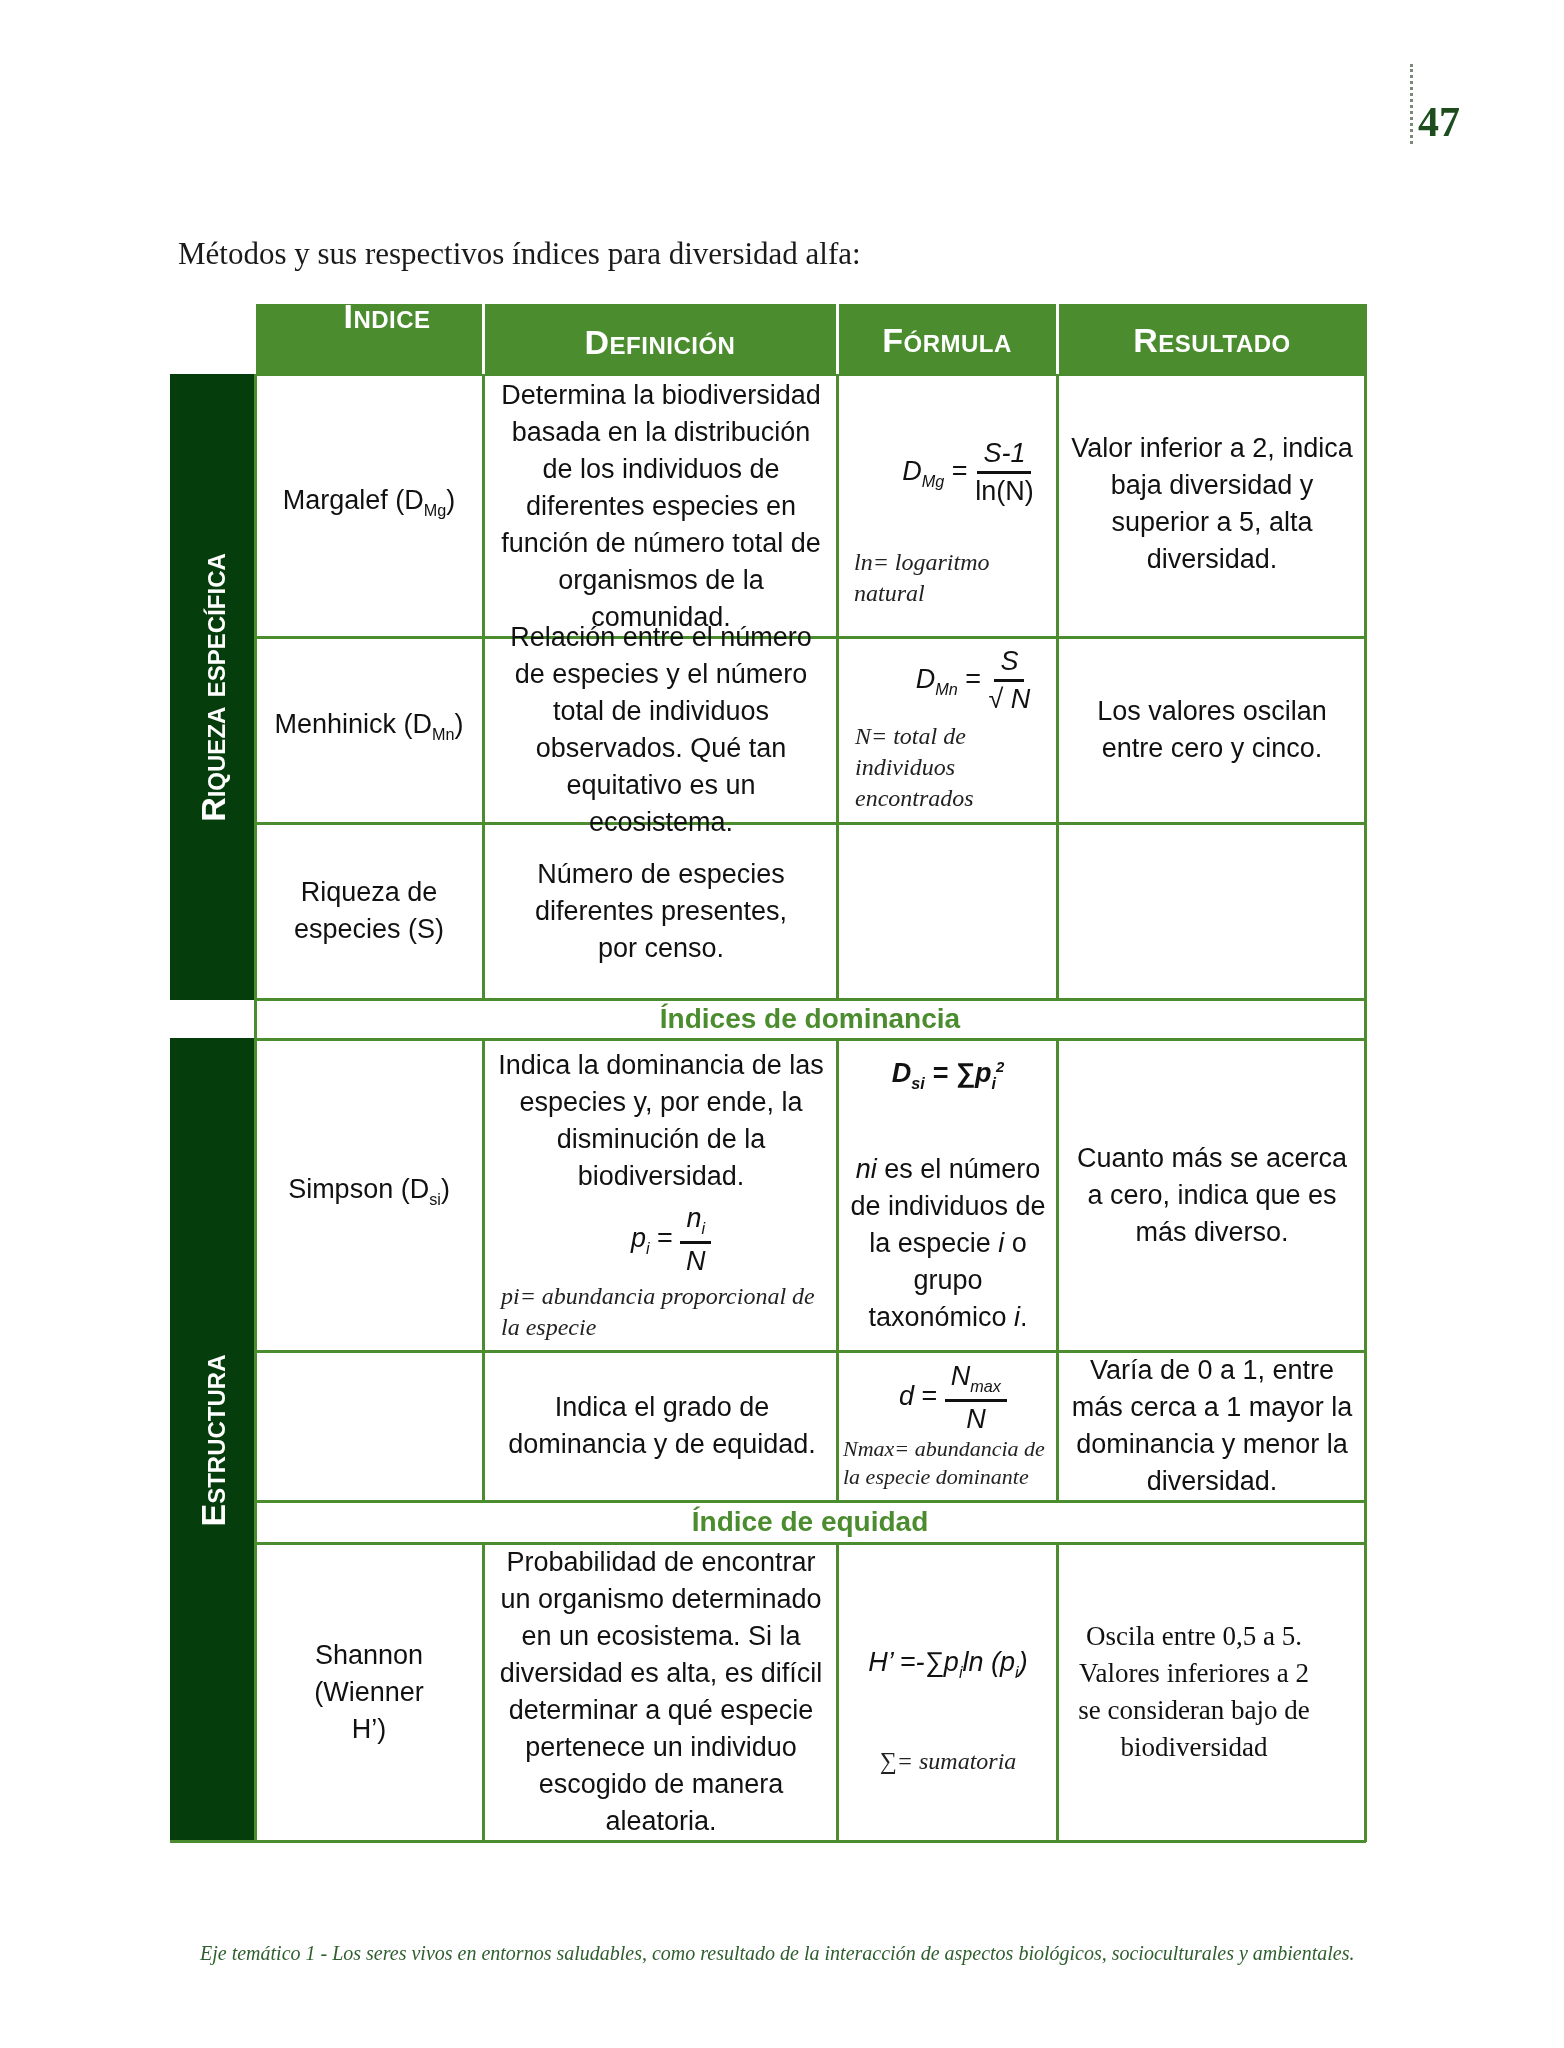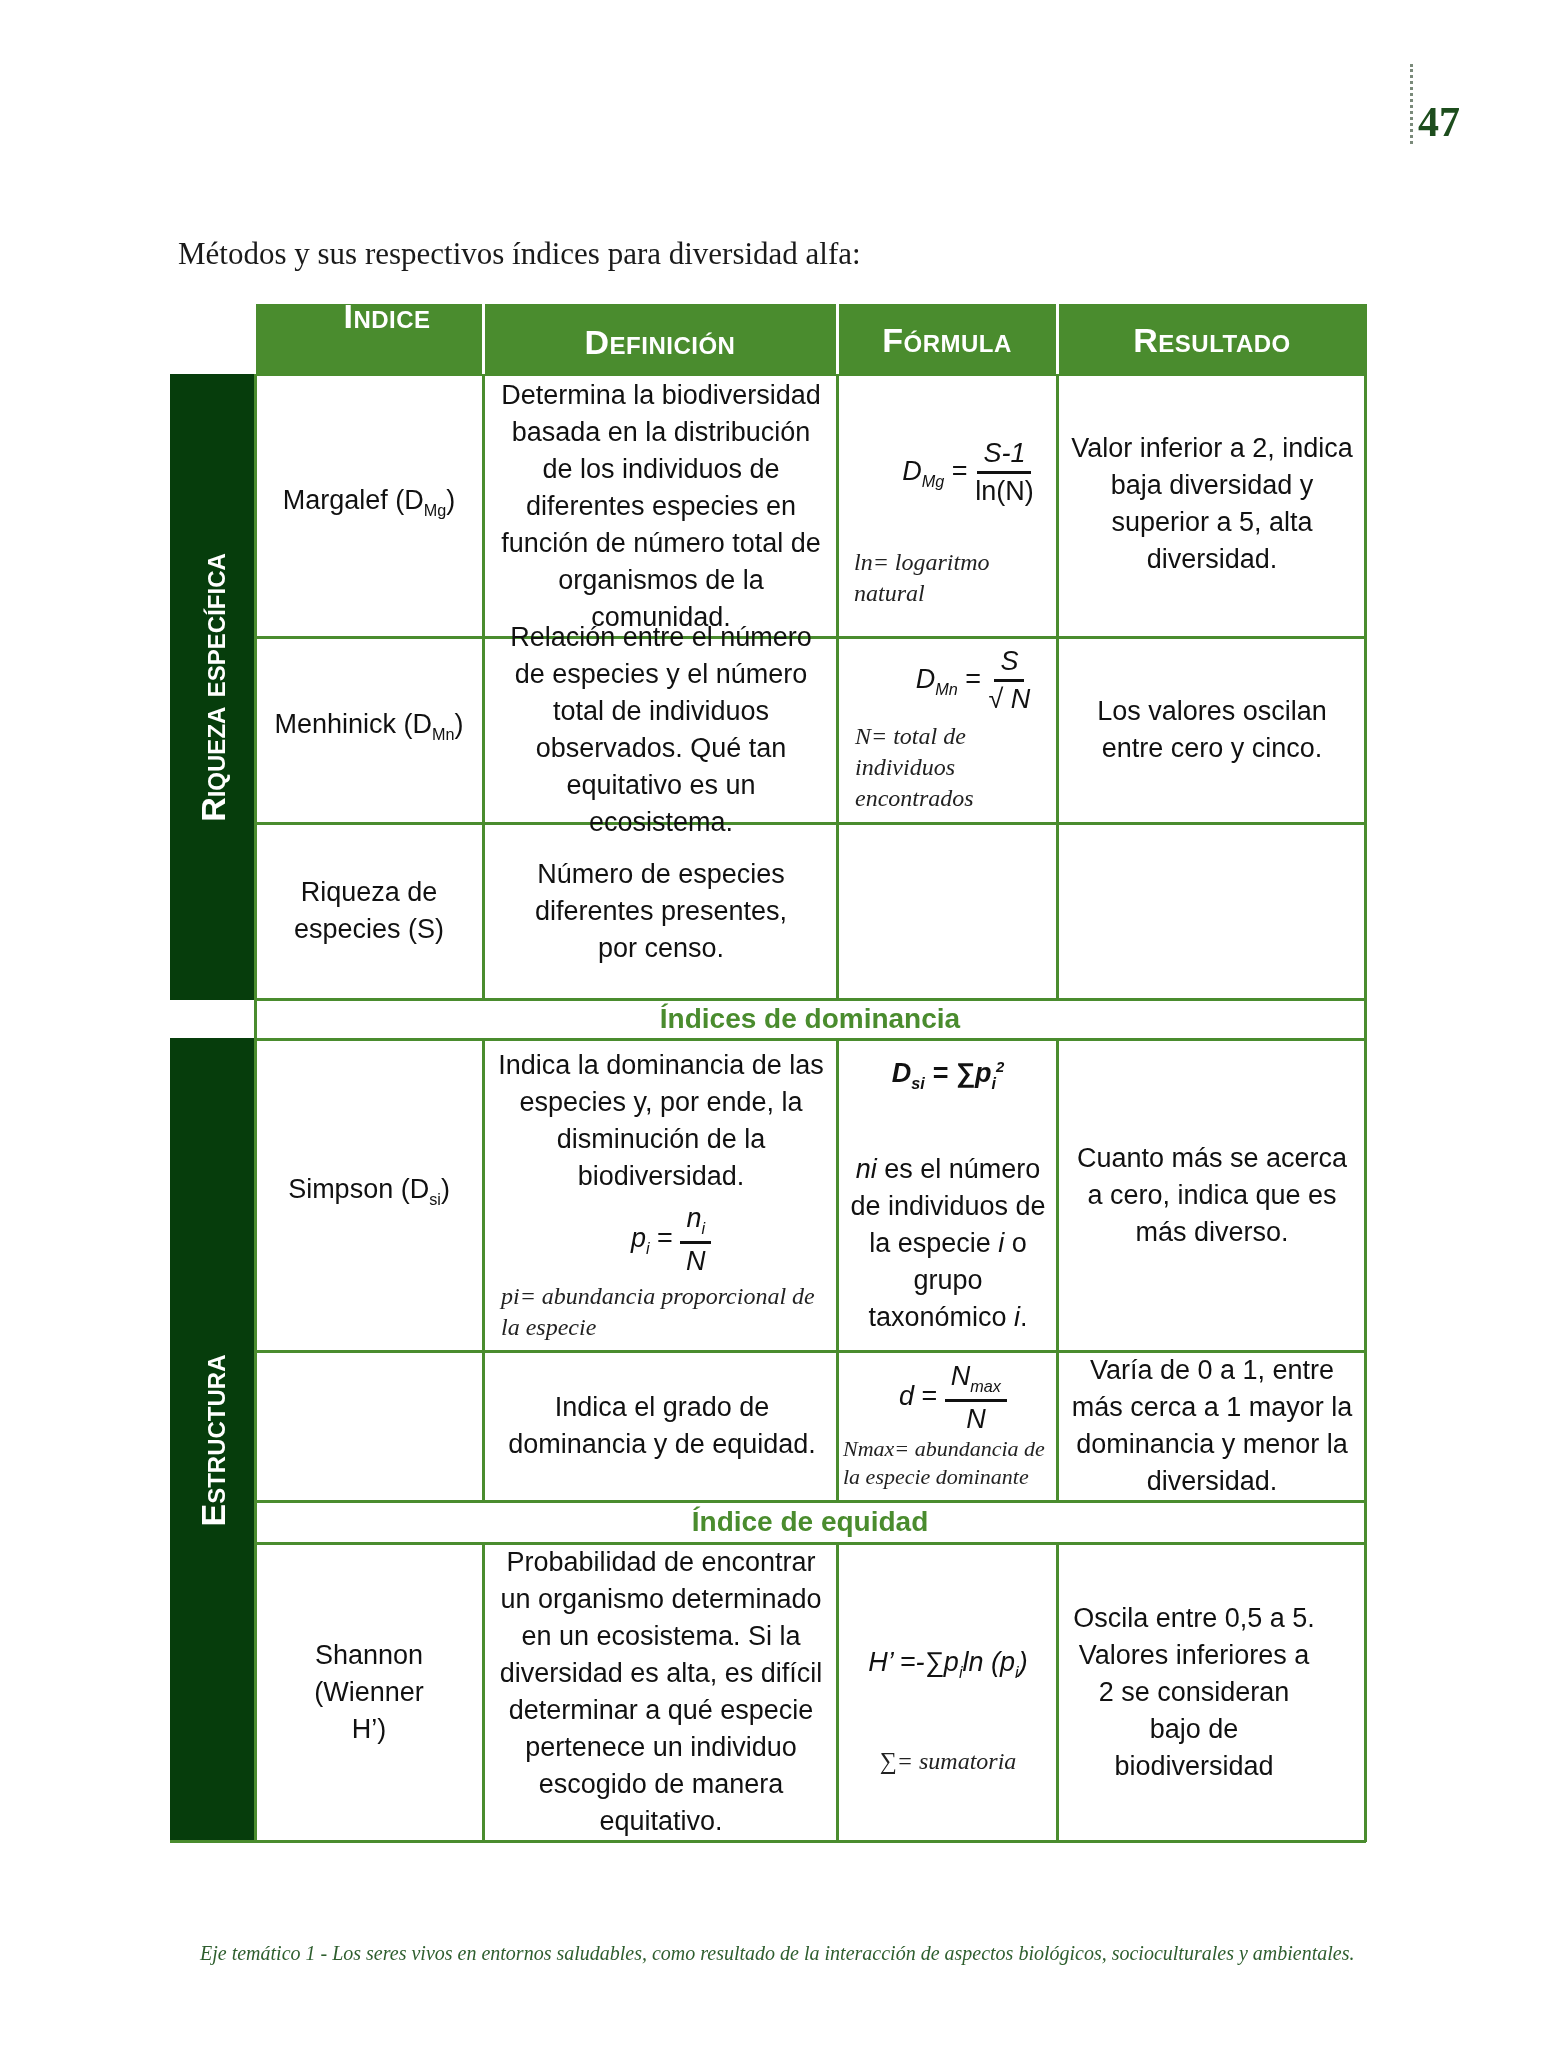--- a/index.html
+++ b/index.html
@@ -154,23 +154,23 @@
           <span class="den">N</span>
         </span>
     </div>
     <div class="note" style="width:210px; font-size:22px; line-height:28px;">Nmax= abundancia de la especie dominante</div>
   </div>
   <div class="cell txt" style="left:1060px; top:1352px; width:304px; height:148px;">Varía de 0 a 1, entre más cerca a 1 mayor la dominancia y menor la diversidad.</div>
 
   <div class="cell section-title" style="left:256px; top:1502px; width:1108px; height:40px;">Índice de equidad</div>
 
   <div class="cell txt" style="left:256px; top:1544px; width:226px; height:296px; padding:0 40px;">Shannon (Wienner H’)</div>
-  <div class="cell txt" style="left:486px; top:1544px; width:350px; height:296px;">Probabilidad de encontrar un organismo determinado en un ecosistema. Si la diversidad es alta, es difícil determinar a qué especie pertenece un individuo escogido de manera equitativo.</div>
+  <div class="cell txt" style="left:486px; top:1544px; width:350px; height:296px;">Probabilidad de encontrar un organismo determinado en un ecosistema. Si la diversidad es alta, es difícil determinar a qué especie pertenece un individuo escogido de manera aleatoria.</div>
   <div class="cell" style="left:840px; top:1544px; width:216px; height:296px; flex-direction:column;">
     <div class="formula" style="margin-top:40px;">
       <span>H’ =-∑p</span><span class="sub">i</span><span>ln (p</span><span class="sub">i</span><span>)</span>
     </div>
     <div class="note" style="margin-top:64px;">∑= sumatoria</div>
   </div>
-  <div class="cell txt" style="left:1060px; top:1544px; width:268px; height:296px;">Oscila entre 0,5 a 5. Valores inferiores a 2 se consideran bajo de biodiversidad</div>
+  <div class="cell txt" style="left:1060px; top:1544px; width:268px; height:296px;font-family:Liberation Serif, serif;">Oscila entre 0,5 a 5. Valores inferiores a 2 se consideran bajo de biodiversidad</div>
 </div>
 
 <div class="footer">Eje temático 1 - Los seres vivos en entornos saludables, como resultado de la interacción de aspectos biológicos, socioculturales y ambientales.</div>
 
 </body></html>

